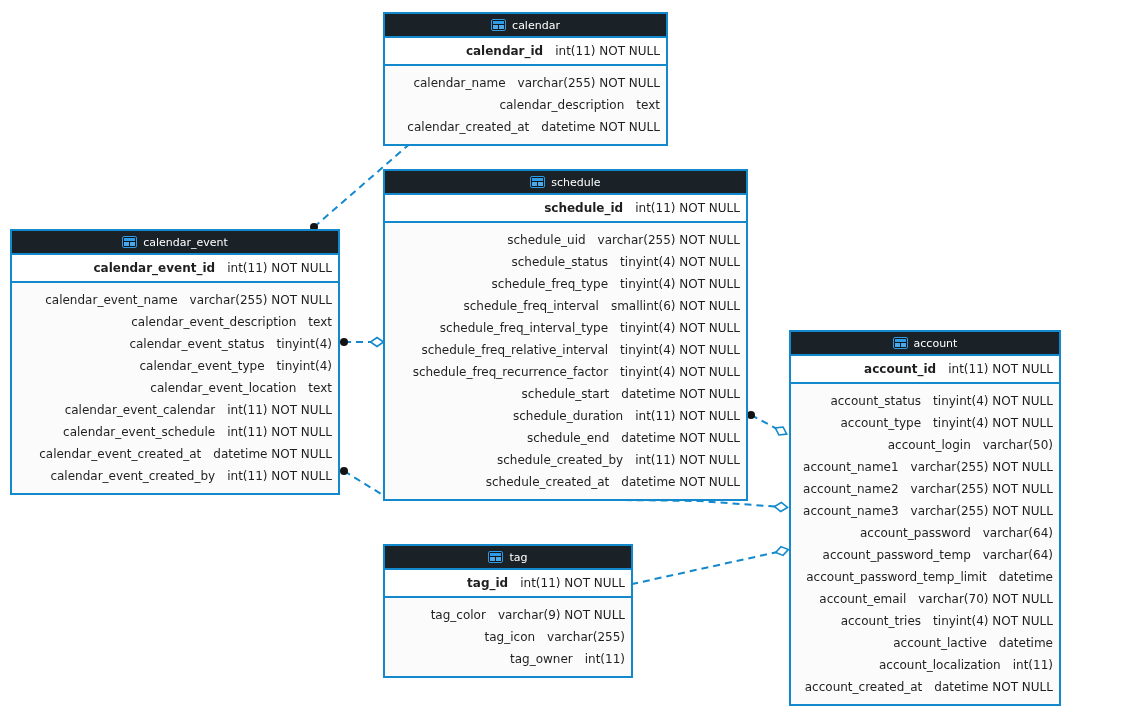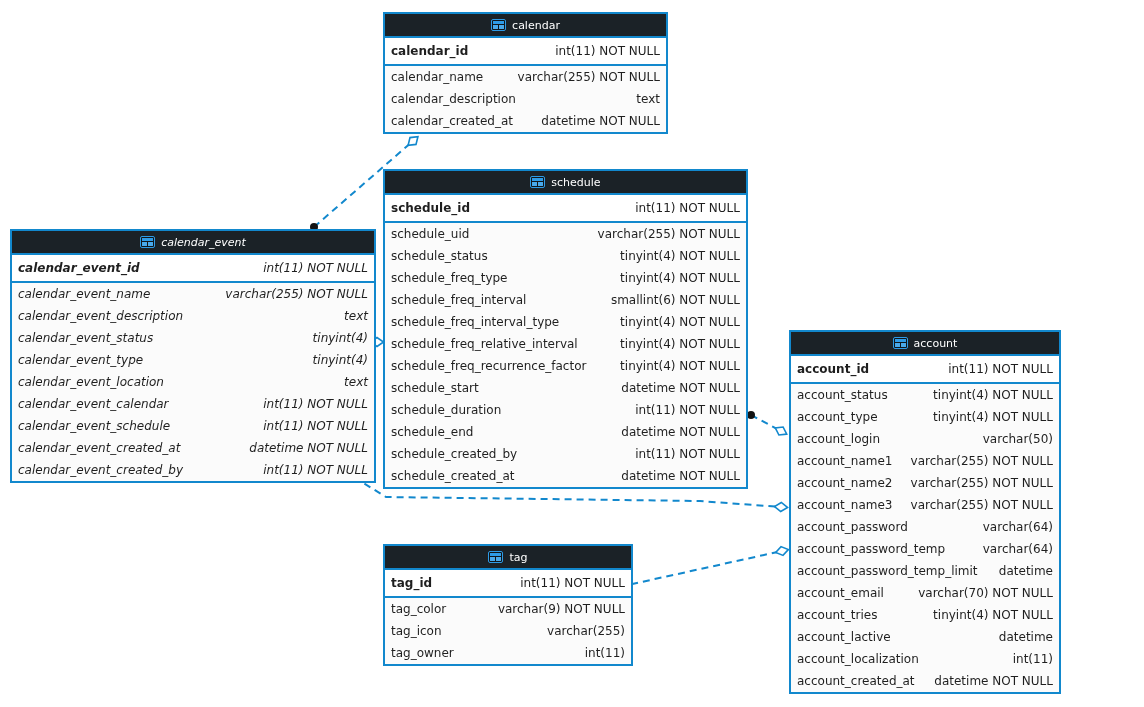--- a/index.html
+++ b/index.html
@@ -64,28 +64,28 @@
     background: #49a9ea;
   }
 
   .pksec {
     background: #ffffff;
     border-bottom: 2px solid #1288cd;
     padding: 2px 0;
   }
   .bodysec {
     background: #fbfbfb;
-    padding: 0 0;
+    padding: 6px 0;
   }
 
   .frow {
     height: 22px;
     display: flex;
     align-items: center;
-    justify-content: space-between;
+    justify-content: flex-end;
     padding: 0 6px;
     white-space: nowrap;
   }
   .frow .fname { text-align: left; }
   .frow .ftype { text-align: right; margin-left: 12px; }
   .pksec .fname { font-weight: bold; }
 
   .connector-line {
     fill: none;
     stroke: #1288cd;
@@ -216,21 +216,21 @@
           <div class="frow">
             <span class="fname">schedule_created_by</span>
             <span class="ftype">int(11) NOT NULL</span>
           </div>
           <div class="frow">
             <span class="fname">schedule_created_at</span>
             <span class="ftype">datetime NOT NULL</span>
           </div>
         </div>
       </div>
-      <div class="db-table" style="left: 10px; top: 229px; width: 366px; font-style: italic;">
+      <div class="db-table" style="left: 10px; top: 229px; width: 330px;">
         <div class="thead">
           <span class="ticon">
             <span class="band"></span>
             <span class="cell-l"></span>
             <span class="cell-r"></span>
           </span>
           <span>calendar_event</span>
         </div>
         <div class="pksec">
           <div class="frow">

